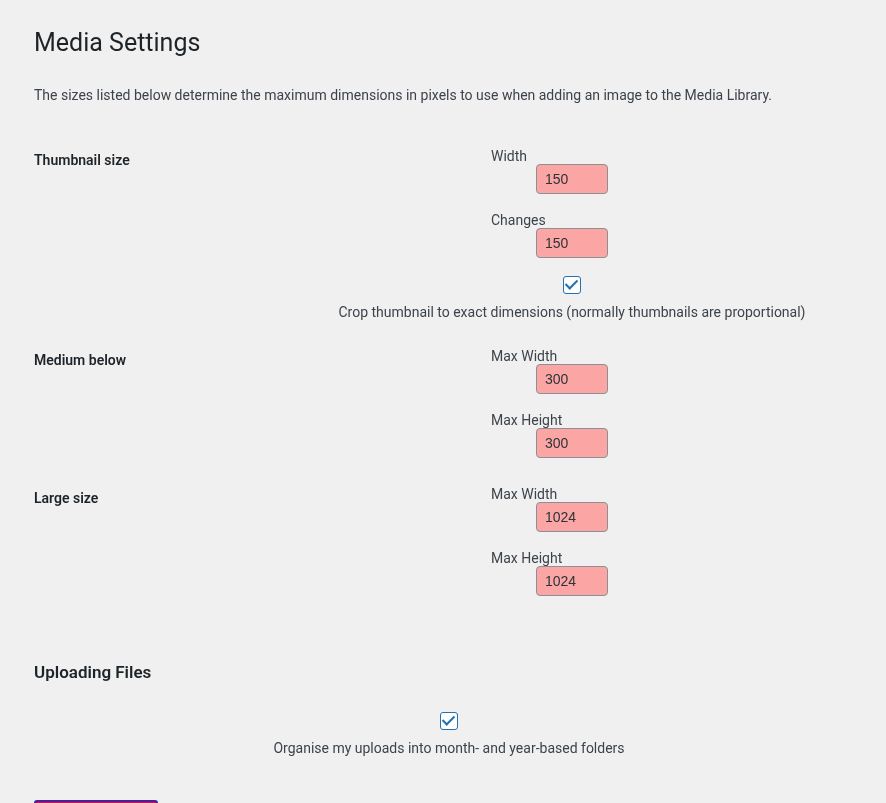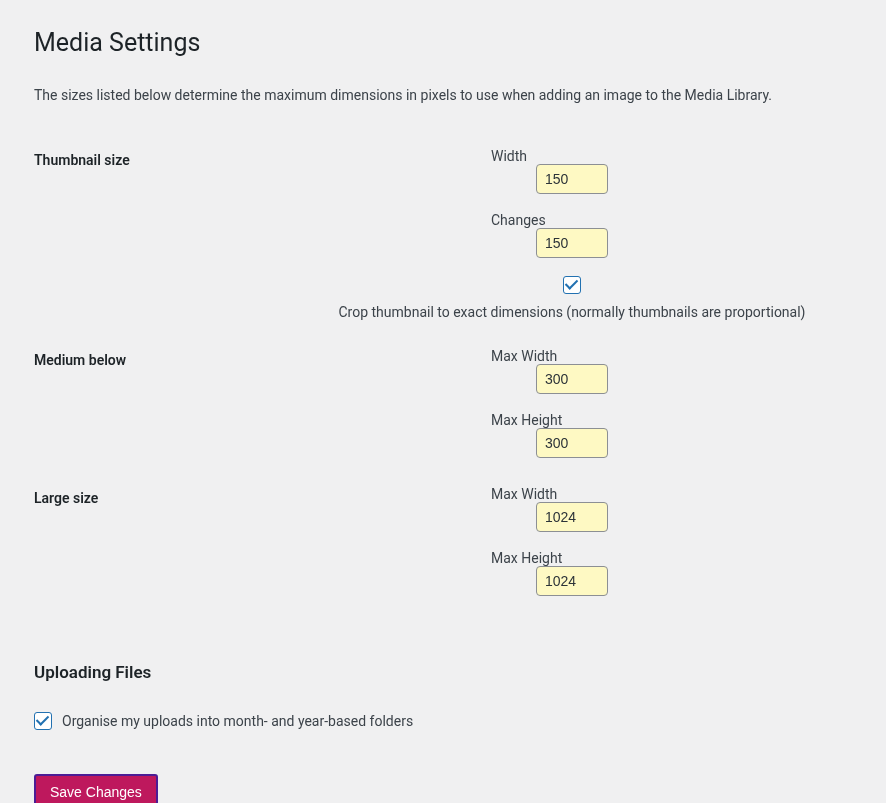--- a/index.html
+++ b/index.html
@@ -65,36 +65,37 @@
     .field-label {
       width: 162px;
       font-size: 14px;
       color: #3c434a;
     }
     input[type="number"] {
       width: 72px;
       height: 30px;
       border: 1px solid #8c8f94;
       border-radius: 4px;
-      background: #fef9c3;
+      background: #fca5a5;
       font-size: 14px;
       padding: 0 8px;
       color: #2c3338;
     }
     .checkbox-row {
       display: flex;
       align-items: center;
       gap: 10px;
       flex-direction: column;
     }
     .checkbox-row-standalone {
       display: flex;
       align-items: center;
       gap: 10px;
       margin: 30px 0 0 0;
+      flex-direction: column;
     }
     input[type="checkbox"] {
       appearance: none;
       width: 18px;
       height: 18px;
       border: 1px solid #8c8f94;
       border-radius: 3px;
       background: #fff;
       cursor: pointer;
       position: relative;

